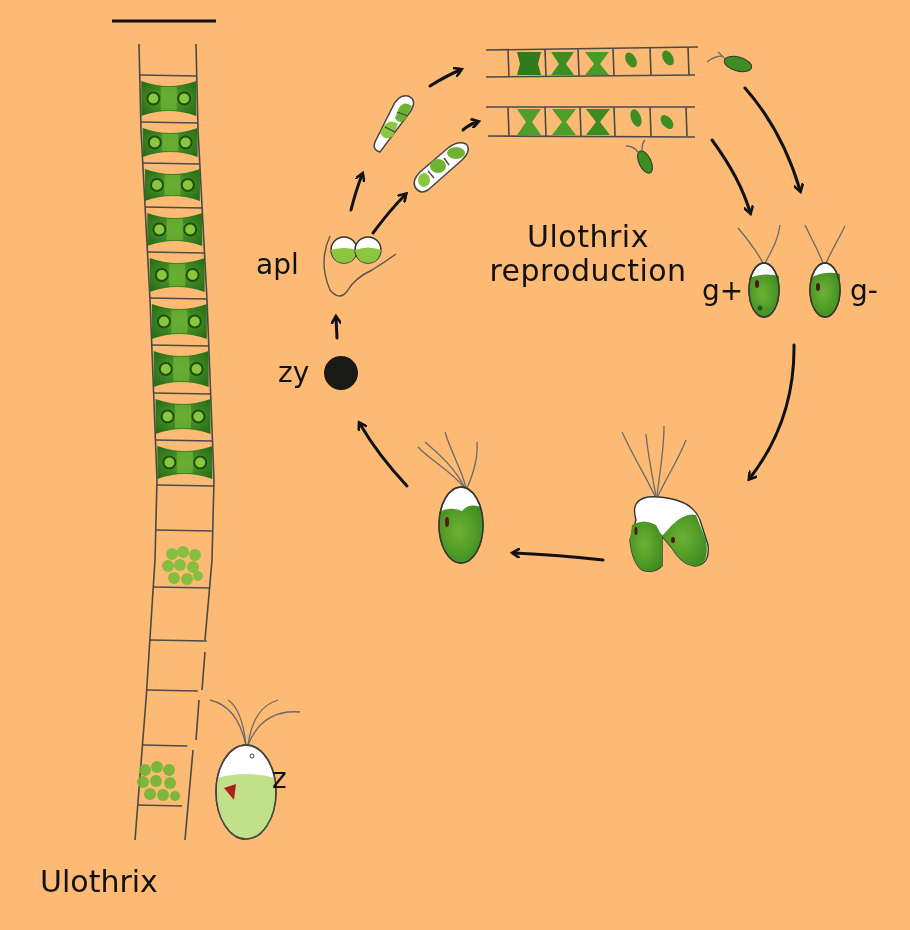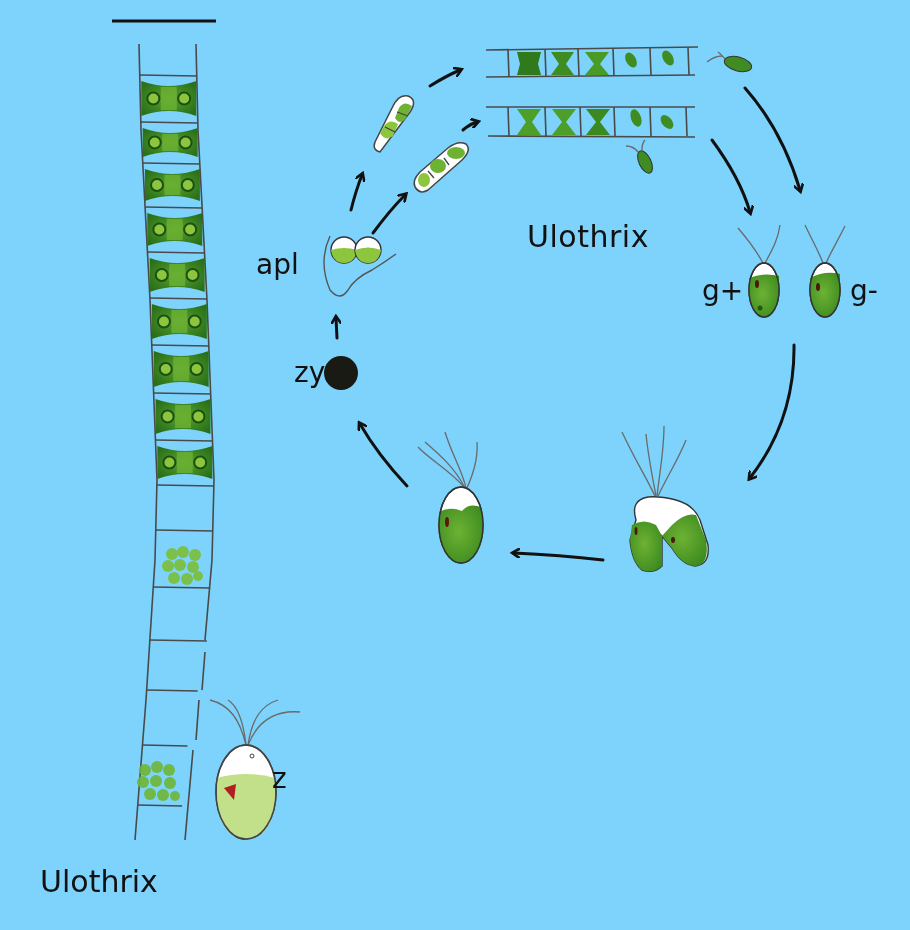--- a/index.html
+++ b/index.html
@@ -1,16 +1,16 @@
 <!DOCTYPE html>
 <html><head>
 <meta charset="utf-8">
 <style>
   html, body { margin: 0; padding: 0; background: #ffffff; }
-  #stage { position: relative; width: 910px; height: 930px; background: #7dd3fc; overflow: hidden; }
+  #stage { position: relative; width: 910px; height: 930px; background: #fdba74; overflow: hidden; }
   svg { position: absolute; left: 0; top: 0; }
   .lbl { position: absolute; font-family: "DejaVu Sans", sans-serif; color: #111; white-space: nowrap; }
   .title { font-size: 30px; line-height: 34px; text-align: center; letter-spacing: 0.5px; }
   .small { font-size: 28px; }
   .wall { stroke: #4a4a4a; stroke-width: 1.6; fill: none; }
   .arrow { stroke: #111; stroke-width: 3; fill: none; stroke-linecap: round; }
   .fl { stroke: #6a6a6a; stroke-width: 1.3; fill: none; }
 </style>
 </head>
 <body>
@@ -264,20 +264,21 @@
       <path class="arrow" marker-end="url(#ah)" d="M745,88 Q782,130 800,190"></path>
       <path class="arrow" marker-end="url(#ah)" d="M712,140 Q740,178 750,212"></path>
       <path class="arrow" marker-end="url(#ah)" d="M794,345 Q795,420 750,478"></path>
       <path class="arrow" marker-end="url(#ah)" d="M603,560 Q560,555 514,553"></path>
       <path class="arrow" marker-end="url(#ah)" d="M407,486 Q378,455 360,424"></path>
     </g>
   </svg>
 
   <div class="lbl title" style="left:486px; top:220px; width:204px;">
     <div>Ulothrix</div>
+    <div>reproduction</div>
   </div>
   <div class="lbl small" style="left:40px; top:864px; font-size:30px;">Ulothrix</div>
   <div class="lbl small" style="left:272px; top:762px;">z</div>
   <div class="lbl small" style="left:702px; top:274px;">g+</div>
   <div class="lbl small" style="left:850px; top:274px;">g-</div>
-  <div class="lbl small" style="left:294px; top:356px;">zy</div>
+  <div class="lbl small" style="left:278px; top:356px;">zy</div>
   <div class="lbl small" style="left:256px; top:248px;">apl</div>
 </div>
 
 </body></html>

